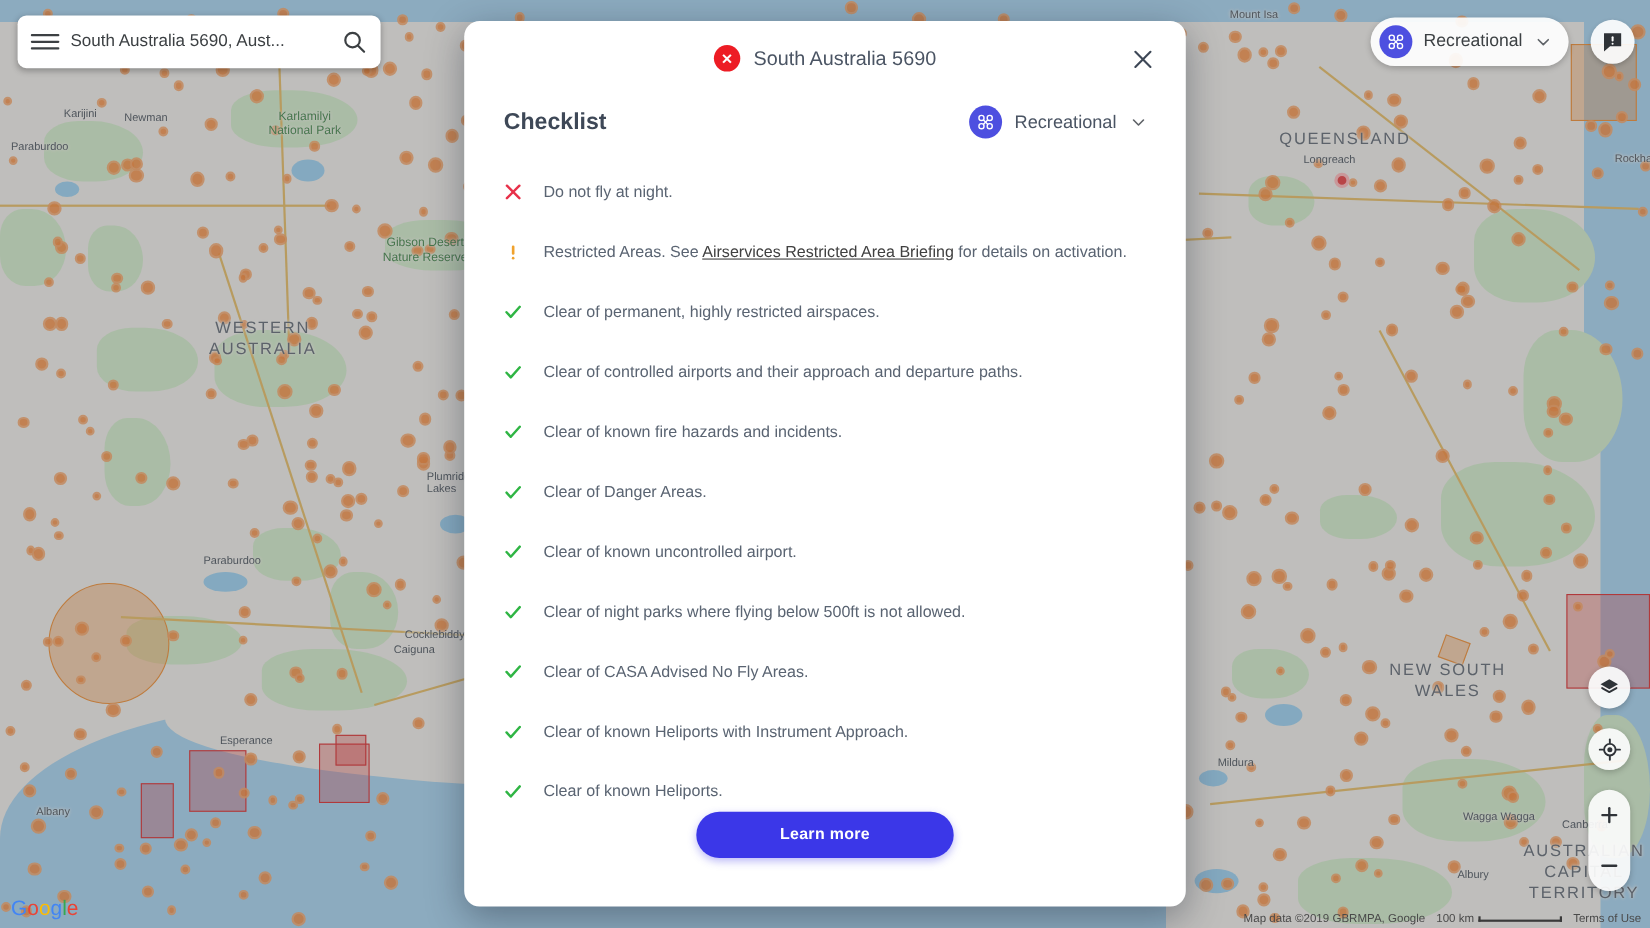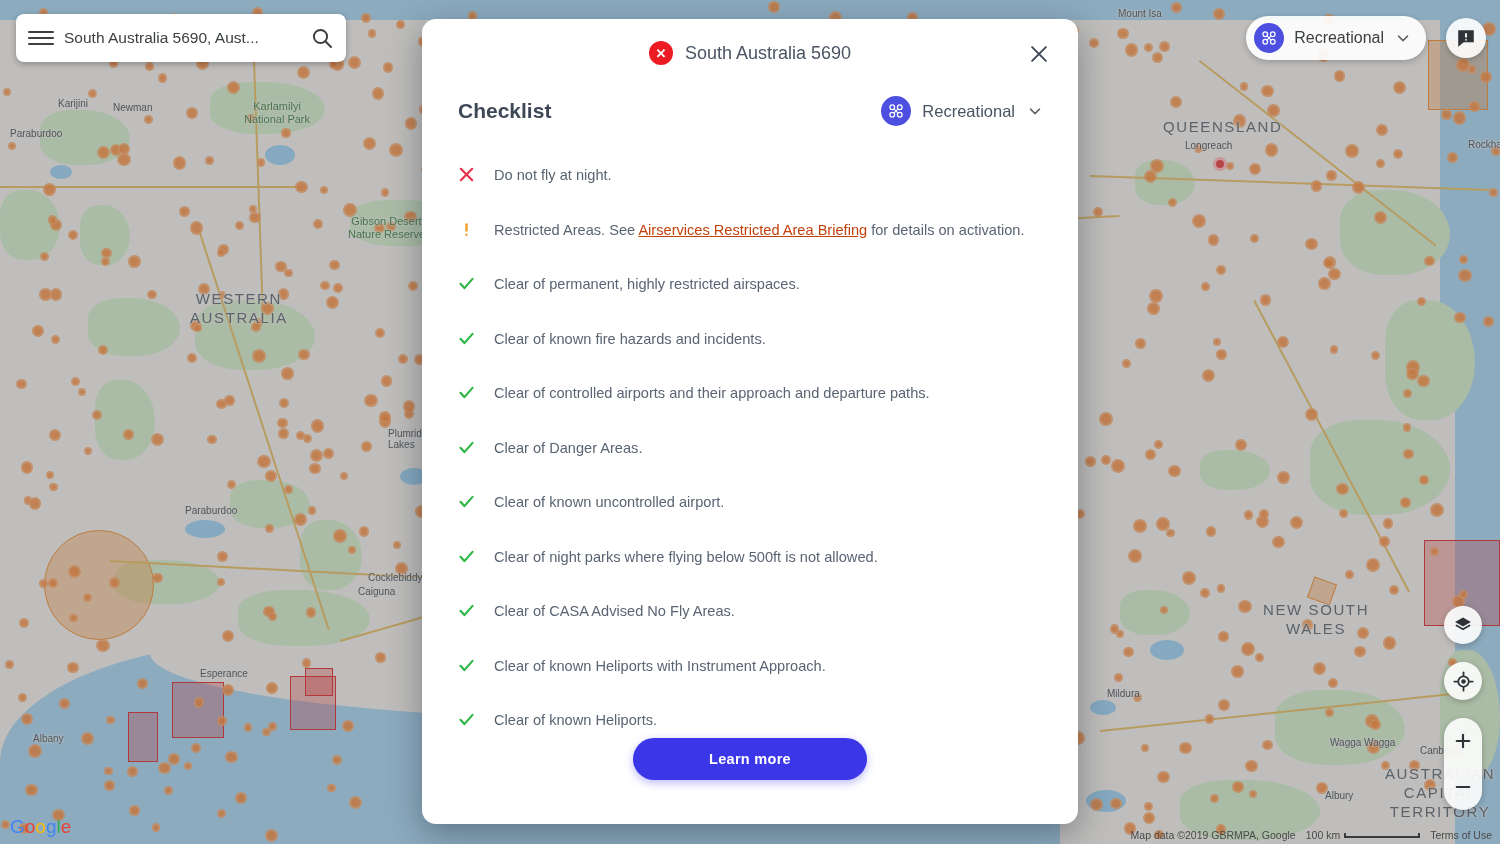--- a/index.html
+++ b/index.html
@@ -136,21 +136,21 @@
 
   #checklist {
     flex:1 1 auto; padding:24px 34px 0 36px; overflow:hidden;
   }
   .cl-item {
     display:flex; align-items:flex-start; gap:0;
     min-height:54.5px; padding-top:6px;
   }
   .cl-icon { width:36px; flex:0 0 36px; display:flex; justify-content:flex-start; padding-top:1px; }
   .cl-text { font-size:14.6px; color:#5a6472; line-height:1.35; padding-top:1px; }
-  .cl-text a { color:#c2410c; }
+  .cl-text a { color:#404040; }
 
   #modal-footer { flex:0 0 auto; padding:8px 0 44px 0; display:flex; justify-content:center; }
   #learn-more {
     width:234px; height:42px; border-radius:21px; border:none;
     background:#3b37e8; color:#fff; font-size:14.5px; font-weight:bold;
     letter-spacing:0.3px; cursor:pointer; font-family:"Liberation Sans", sans-serif;
     box-shadow:0 3px 8px rgba(59,55,232,0.35);
   }
 </style>
 </head>
@@ -1024,29 +1024,29 @@
             </svg>
           </div>
           <div class="cl-text">Clear of permanent, highly restricted airspaces.</div>
         </div>
         <div class="cl-item">
           <div class="cl-icon">
             <svg width="17" height="17" viewBox="0 0 24 24">
               <polyline points="3.5,12.5 9,18.5 20.5,5.5" fill="none" stroke="#2fb544" stroke-width="3.1" stroke-linecap="round" stroke-linejoin="round"></polyline>
             </svg>
           </div>
-          <div class="cl-text">Clear of known fire hazards and incidents.</div>
+          <div class="cl-text">Clear of controlled airports and their approach and departure paths.</div>
         </div>
         <div class="cl-item">
           <div class="cl-icon">
             <svg width="17" height="17" viewBox="0 0 24 24">
               <polyline points="3.5,12.5 9,18.5 20.5,5.5" fill="none" stroke="#2fb544" stroke-width="3.1" stroke-linecap="round" stroke-linejoin="round"></polyline>
             </svg>
           </div>
-          <div class="cl-text">Clear of controlled airports and their approach and departure paths.</div>
+          <div class="cl-text">Clear of known fire hazards and incidents.</div>
         </div>
         <div class="cl-item">
           <div class="cl-icon">
             <svg width="17" height="17" viewBox="0 0 24 24">
               <polyline points="3.5,12.5 9,18.5 20.5,5.5" fill="none" stroke="#2fb544" stroke-width="3.1" stroke-linecap="round" stroke-linejoin="round"></polyline>
             </svg>
           </div>
           <div class="cl-text">Clear of Danger Areas.</div>
         </div>
         <div class="cl-item">

